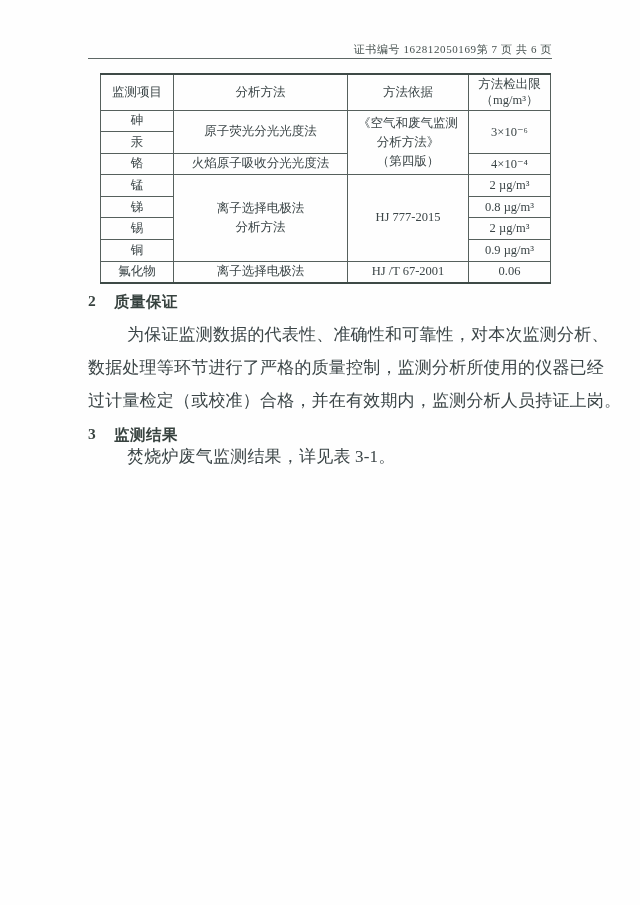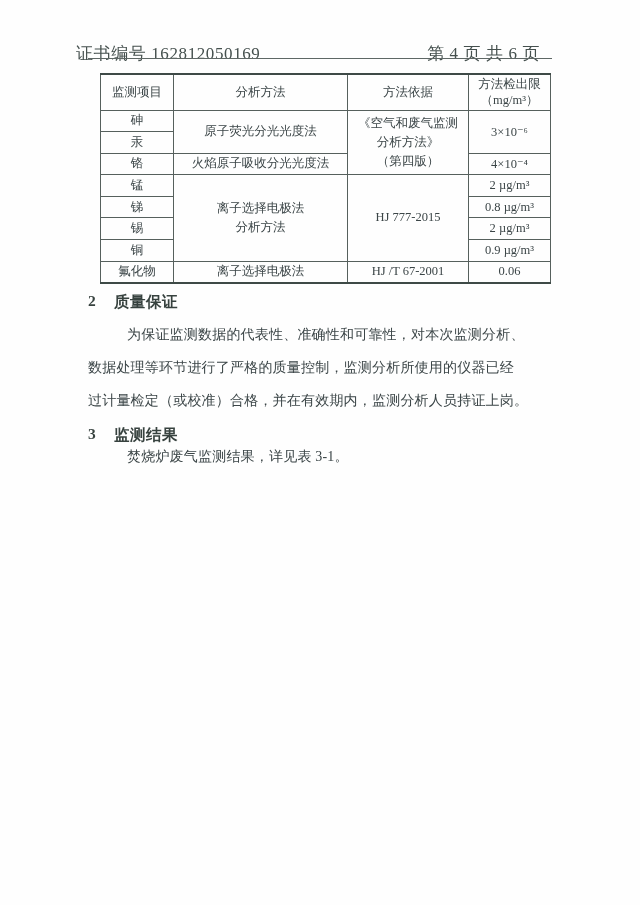--- a/index.html
+++ b/index.html
@@ -9,23 +9,23 @@
     font-family:"Liberation Serif","DejaVu Serif",serif;
     color:#3b4547;
   }
   .page {
     position:relative; width:640px; height:905px;
     background:#fefefe; overflow:hidden;
   }
 
   
   .page-header {
-    position:absolute; left:76px; top:42px; width:464px;
-    display:flex; justify-content:space-between;
-    font-size:17px; letter-spacing:0.6px; color:#45504e;
+    position:absolute; left:88px; top:42px; width:464px;
+    display:flex; justify-content:flex-end;
+    font-size:11px; letter-spacing:0.6px; color:#45504e;
   }
   .header-rule {
     position:absolute; left:88px; top:58px; width:464px; height:0;
     border-top:1.5px solid #5e6765;
   }
 
   
   .doc-table {
     position:absolute; left:100px; top:73px; width:450px;
     border-collapse:collapse; table-layout:fixed;
@@ -47,36 +47,36 @@
     font-size:15.5px; font-weight:bold; color:#37423f;
     display:flex; letter-spacing:0.5px;
   }
   .section-heading .num { width:26px; }
   #sec2 { top:292px; }
   #sec3 { top:425px; }
 
   
   .para {
     position:absolute; left:88px; width:462px;
-    font-size:14px; line-height:33px;
+    font-size:17px; line-height:33px;
     color:#3b4547; letter-spacing:0.2px;
   }
   #para-quality { top:318px; }
   #para-results { top:440px; }
   .para .line { white-space:nowrap; }
   .para .indent { text-indent:39px; }
 </style>
 </head>
 <body>
 
 <div class="page">
 
   <div class="page-header">
     <span>证书编号 162812050169</span>
-    <span>第 4 页 共 6 页</span>
+    <span>第 7 页 共 6 页</span>
   </div>
   <div class="header-rule"></div>
 
   <table class="doc-table">
     <colgroup>
       <col style="width:73px">
         <col style="width:174px">
         <col style="width:121px">
         <col style="width:82px">
     </colgroup>

